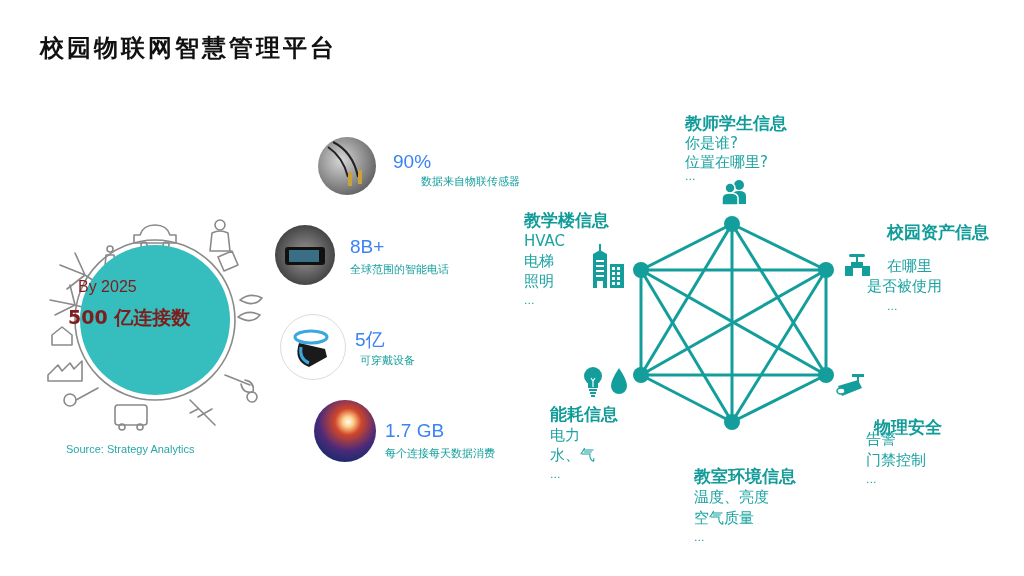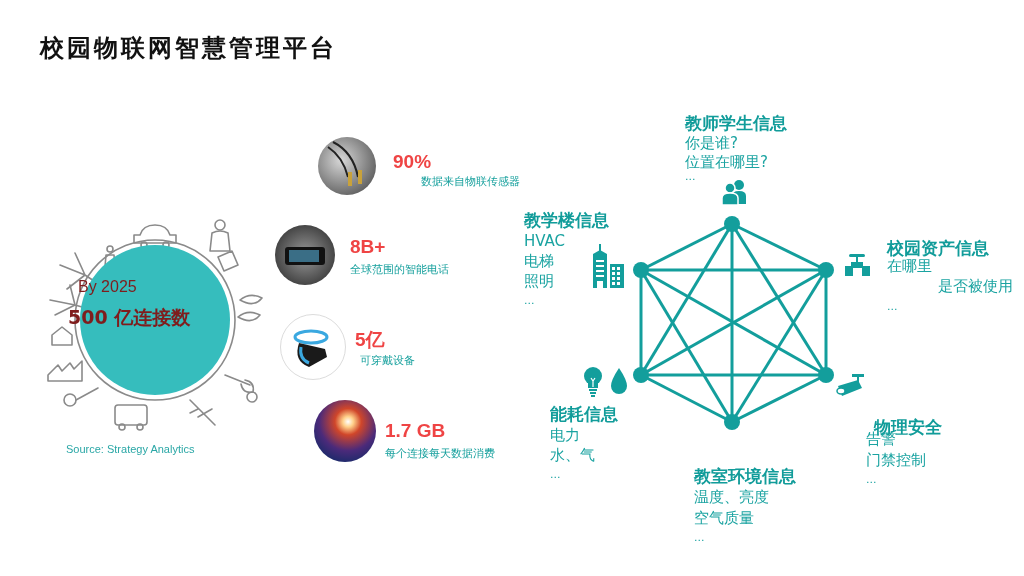--- a/index.html
+++ b/index.html
@@ -5,21 +5,21 @@
   * { margin:0; padding:0; box-sizing:border-box; }
   html, body { width:1024px; height:576px; background:#ffffff; overflow:hidden; }
   body { position:relative; font-family:"DejaVu Sans","Liberation Sans",sans-serif; color:#139e9c; }
   .title { position:absolute; left:40px; top:32px; font-family:"DejaVu Serif","Liberation Serif",serif; font-size:24px; font-weight:bold; color:#111; letter-spacing:3px; }
   .globe { position:absolute; left:40px; top:205px; width:230px; height:230px; }
   .globe-text { position:absolute; left:78px; top:230px; width:140px; height:140px; color:#7f1d1d; }
   .globe-text .by { position:absolute; top:48px; left:0; width:140px; font-size:16px; font-family:"Liberation Sans",sans-serif; }
   .globe-text .big { position:absolute; top:75px; left:-10px; width:160px; font-size:19px; font-weight:bold; }
   .source { position:absolute; left:66px; top:443px; font-size:11px; font-family:"Liberation Sans",sans-serif; color:#2aa7a6; }
   .stat-img { position:absolute; border-radius:50%; overflow:hidden; }
-  .stat-value { position:absolute; font-weight:bold; font-size:19px; color:#ef4444; font-family:"Liberation Sans",sans-serif; }
+  .stat-value { position:absolute; font-weight:normal; font-size:19px; color:#3b82f6; font-family:"Liberation Sans",sans-serif; }
   .stat-desc { position:absolute; font-size:11px; color:#16a09d; }
   .net { position:absolute; left:0; top:0; width:1024px; height:576px; }
   .node-title { position:absolute; font-weight:bold; font-size:17px; color:#119c9a; white-space:nowrap; }
   .node-line { position:absolute; font-size:15px; color:#1aa3a1; white-space:nowrap; font-family:"DejaVu Sans","Liberation Sans",sans-serif; }
   .icon { position:absolute; }
 </style>
 </head>
 <body>
 
 <div class="title">校园物联网智慧管理平台</div>
@@ -193,23 +193,23 @@
 </svg>
 
 <div>
   <div class="node-title" style="left:685px;top:112px;">教师学生信息</div>
   <div class="node-line" style="left:685px;top:134px;">你是谁?</div>
   <div class="node-line" style="left:685px;top:153px;">位置在哪里?</div>
   <div class="node-line" style="left:685px;top:170px;font-size:11px;">...</div>
 </div>
 
 <div>
-  <div class="node-title" style="left:887px;top:237px;">校园资产信息</div>
+  <div class="node-title" style="left:887px;top:221px;">校园资产信息</div>
   <div class="node-line" style="left:887px;top:257px;">在哪里</div>
-  <div class="node-line" style="left:938px;top:277px;">是否被使用</div>
+  <div class="node-line" style="left:867px;top:277px;">是否被使用</div>
   <div class="node-line" style="left:887px;top:300px;font-size:11px;">...</div>
 </div>
 
 <div>
   <div class="node-title" style="left:874px;top:402px;margin-top:14px;">物理安全</div>
   <div class="node-line" style="left:866px;top:430px;">告警</div>
   <div class="node-line" style="left:866px;top:451px;text-align:center;">门禁控制</div>
   <div class="node-line" style="left:866px;top:473px;font-size:11px;">...</div>
 </div>
 

